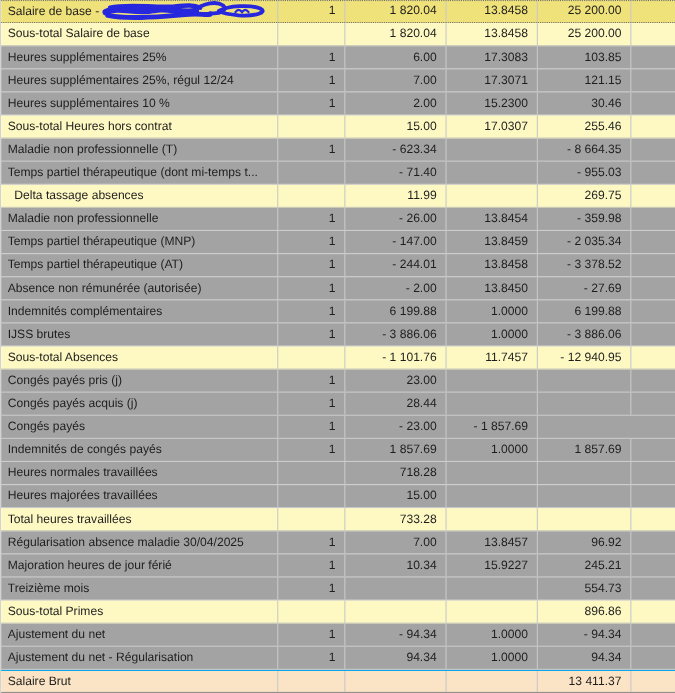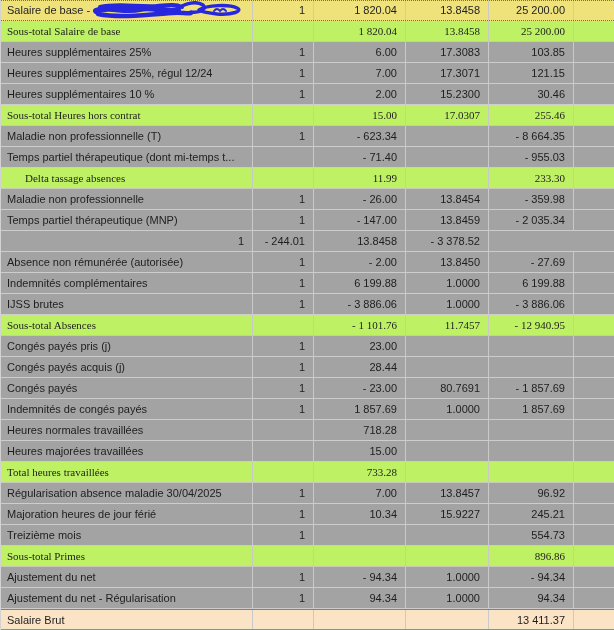--- a/index.html
+++ b/index.html
@@ -15,41 +15,41 @@
     background: #ffffff;
   }
   .row {
     display: grid;
     grid-template-columns: 252px 61px 92px 83px 85px 1fr;
     height: 21px;
     box-sizing: border-box;
     border-bottom: 1px solid #cdcdcd;
     background: #a3a3a3;
   }
-  .row.subtotal { background: #bef264; border-bottom-color: #c9c9b9; font-family: Liberation Serif, serif; }
+  .row.subtotal { background: #fef9c3; border-bottom-color: #c9c9b9; }
   .row.selected {
     background: #f0e27b;
     border-top: 1px dotted #6e6e6e;
     border-bottom: 1px dotted #6e6e6e;
   }
   .row.grandtotal {
     background: #fbe3c5;
     border-top: 1px solid #0ea5e9;
     border-bottom: 1px solid #8f8f8f;
   }
   .cell {
     line-height: 20px;
     white-space: nowrap;
     overflow: hidden;
     box-sizing: border-box;
     border-right: 1px solid #c9c9c9;
   }
   .row.selected .cell { line-height: 19px; }
   .cell.label { padding-left: 6px; }
-  .row.indent .cell.label { padding-left: 24px; }
+  .row.indent .cell.label { padding-left: 12px; }
   .cell.num { text-align: right; padding-right: 8px; }
   .cell.filler { border-right: none; }
   .scribble {
     vertical-align: middle;
     margin-left: 3px;
     margin-bottom: 2px;
   }
 </style>
 </head>
 <body>
@@ -127,40 +127,41 @@
         <div class="cell num base">- 71.40</div>
         <div class="cell num rate"></div>
         <div class="cell num amount">- 955.03</div>
         <div class="cell filler"></div>
       </div>
       <div class="row subtotal indent">
         <div class="cell label"><span>Delta tassage absences</span></div>
         <div class="cell num qty"></div>
         <div class="cell num base">11.99</div>
         <div class="cell num rate"></div>
-        <div class="cell num amount">233.30</div>
+        <div class="cell num amount">269.75</div>
         <div class="cell filler"></div>
       </div>
       <div class="row normal">
         <div class="cell label"><span>Maladie non professionnelle</span></div>
         <div class="cell num qty">1</div>
         <div class="cell num base">- 26.00</div>
         <div class="cell num rate">13.8454</div>
         <div class="cell num amount">- 359.98</div>
         <div class="cell filler"></div>
       </div>
       <div class="row normal">
         <div class="cell label"><span>Temps partiel thérapeutique (MNP)</span></div>
         <div class="cell num qty">1</div>
         <div class="cell num base">- 147.00</div>
         <div class="cell num rate">13.8459</div>
         <div class="cell num amount">- 2 035.34</div>
         <div class="cell filler"></div>
       </div>
       <div class="row normal">
+        <div class="cell label"><span>Temps partiel thérapeutique (AT)</span></div>
         <div class="cell num qty">1</div>
         <div class="cell num base">- 244.01</div>
         <div class="cell num rate">13.8458</div>
         <div class="cell num amount">- 3 378.52</div>
         <div class="cell filler"></div>
       </div>
       <div class="row normal">
         <div class="cell label"><span>Absence non rémunérée (autorisée)</span></div>
         <div class="cell num qty">1</div>
         <div class="cell num base">- 2.00</div>
@@ -205,21 +206,20 @@
         <div class="cell num qty">1</div>
         <div class="cell num base">28.44</div>
         <div class="cell num rate"></div>
         <div class="cell num amount"></div>
         <div class="cell filler"></div>
       </div>
       <div class="row normal">
         <div class="cell label"><span>Congés payés</span></div>
         <div class="cell num qty">1</div>
         <div class="cell num base">- 23.00</div>
-        <div class="cell num rate">80.7691</div>
         <div class="cell num amount">- 1 857.69</div>
         <div class="cell filler"></div>
       </div>
       <div class="row normal">
         <div class="cell label"><span>Indemnités de congés payés</span></div>
         <div class="cell num qty">1</div>
         <div class="cell num base">1 857.69</div>
         <div class="cell num rate">1.0000</div>
         <div class="cell num amount">1 857.69</div>
         <div class="cell filler"></div>

